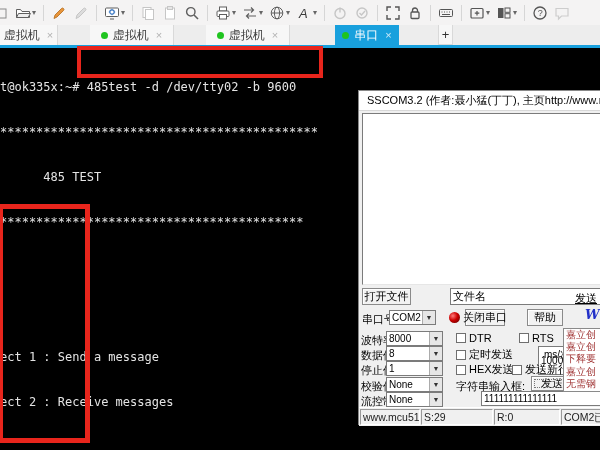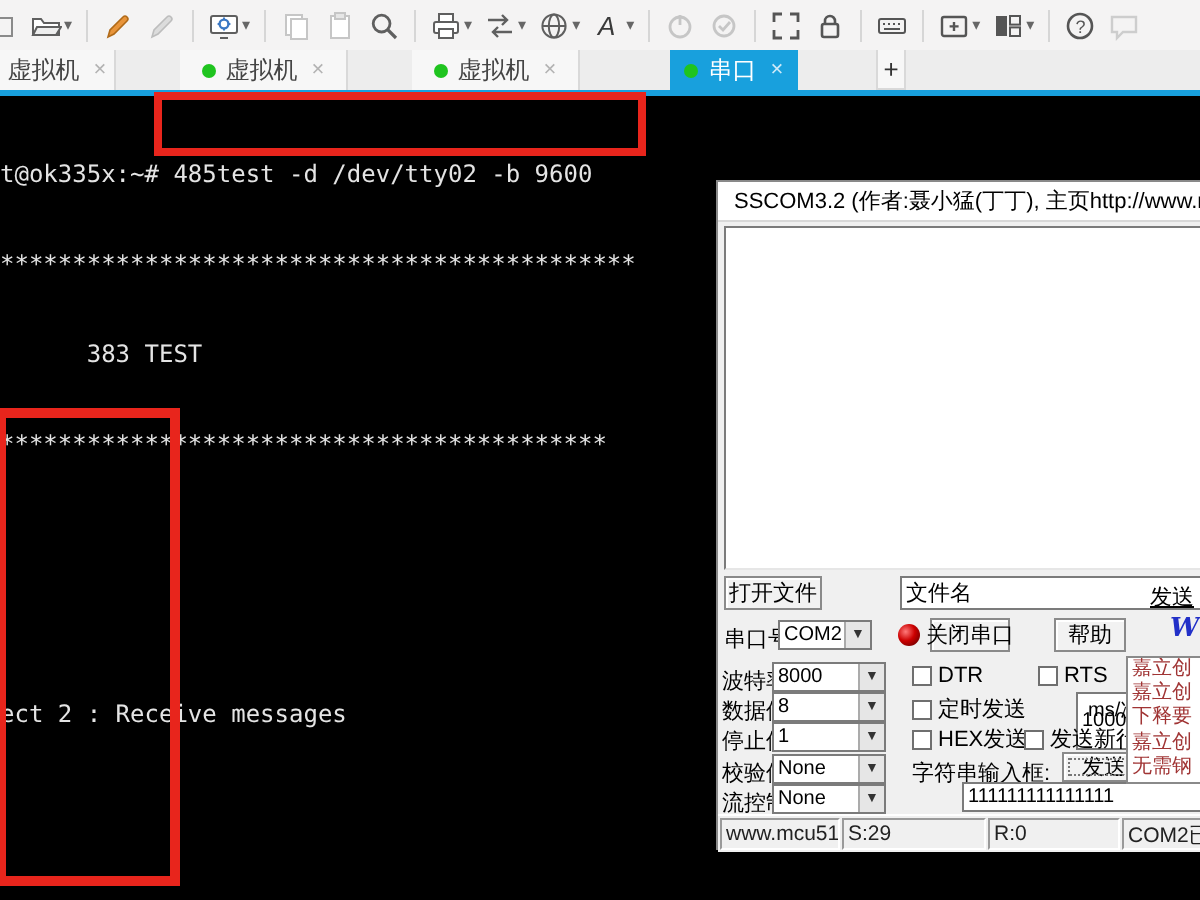--- a/index.html
+++ b/index.html
@@ -245,24 +245,25 @@
       <span class="tclose">×</span>
     </div>
     <div id="plus-tab">+</div>
   </div>
   <div id="bluestrip"></div>
 
   <div id="terminal">
     <div id="termtext">
       <div class="tline">t@ok335x:~# 485test -d /dev/tty02 -b 9600</div>
       <div class="tline">********************************************</div>
-      <div class="tline">      383 TEST</div>
+      <div class="tline">      485 TEST</div>
       <div class="tline">******************************************</div>
       <div class="tline"></div>
       <div class="tline"></div>
+      <div class="tline">ect 1 : Send a message</div>
       <div class="tline">ect 2 : Receive messages</div>
       <div class="tline"></div>
       
       
       
       
       
       
       
       

